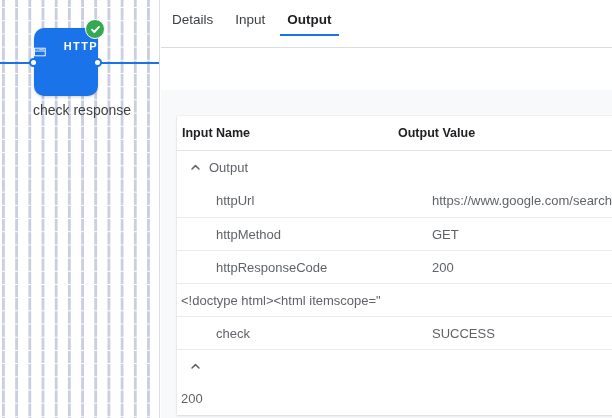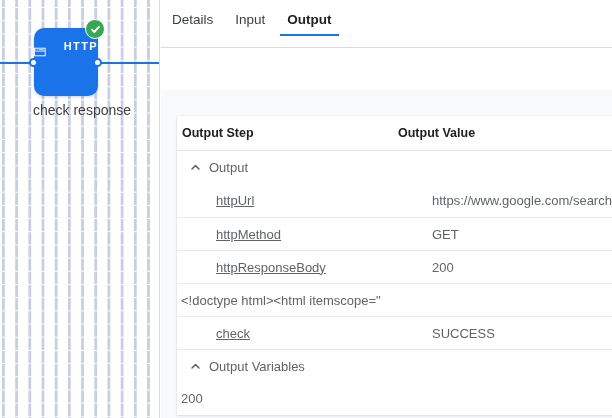--- a/index.html
+++ b/index.html
@@ -333,21 +333,21 @@
     width: 11px;
     height: 11px;
     flex: 0 0 11px;
     display: inline-flex;
     align-items: center;
     justify-content: center;
     cursor: pointer;
   }
   .chevron svg { display: block; }
 
-  .child-row .cell-name { padding-left: 35px; text-decoration: underline; }
+  .child-row .cell-name { padding-left: 35px; }
   .row .cell-value { padding-left: 0; }
 </style>
 </head>
 <body>
 
 <div id="root">
 
   <div class="canvas">
     <div class="grid-rows"></div>
 
@@ -386,21 +386,21 @@
     <div class="tabs">
       <div class="tab">Details</div>
       <div class="tab">Input</div>
       <div class="tab active">Output</div>
     </div>
 
     <div class="panel-body">
       <div class="table-card">
 
         <div class="row header-row">
-          <div class="cell-name">Output Step</div>
+          <div class="cell-name">Input Name</div>
           <div class="cell-value">Output Value</div>
         </div>
 
         <div class="row group-row">
           <div class="cell-name">
             <span class="chevron">
               <svg width="11" height="11" viewBox="0 0 11 11" aria-hidden="true">
                 <path d="M2 7 L5.5 3.6 L9 7" fill="none" stroke="#5f6368" stroke-width="1.5" stroke-linecap="round" stroke-linejoin="round"></path>
               </svg>
             </span>
@@ -413,41 +413,40 @@
           <div class="cell-name">httpUrl</div>
           <div class="cell-value">https://www.google.com/search?q=</div>
         </div>
 
         <div class="row child-row divider">
           <div class="cell-name">httpMethod</div>
           <div class="cell-value">GET</div>
         </div>
 
         <div class="row child-row divider">
-          <div class="cell-name">httpResponseBody</div>
+          <div class="cell-name">httpResponseCode</div>
           <div class="cell-value">200</div>
         </div>
 
         <div class="row child-row divider">
           <div class="cell-value">&lt;!doctype html&gt;&lt;html itemscope="</div>
         </div>
 
         <div class="row child-row divider">
           <div class="cell-name">check</div>
           <div class="cell-value">SUCCESS</div>
         </div>
 
         <div class="row group-row divider">
           <div class="cell-name">
             <span class="chevron">
               <svg width="11" height="11" viewBox="0 0 11 11" aria-hidden="true">
                 <path d="M2 7 L5.5 3.6 L9 7" fill="none" stroke="#5f6368" stroke-width="1.5" stroke-linecap="round" stroke-linejoin="round"></path>
               </svg>
             </span>
-            <span>Output Variables</span>
           </div>
           <div class="cell-value"></div>
         </div>
 
         <div class="row child-row">
           <div class="cell-value">200</div>
         </div>
 
       </div>
     </div>

